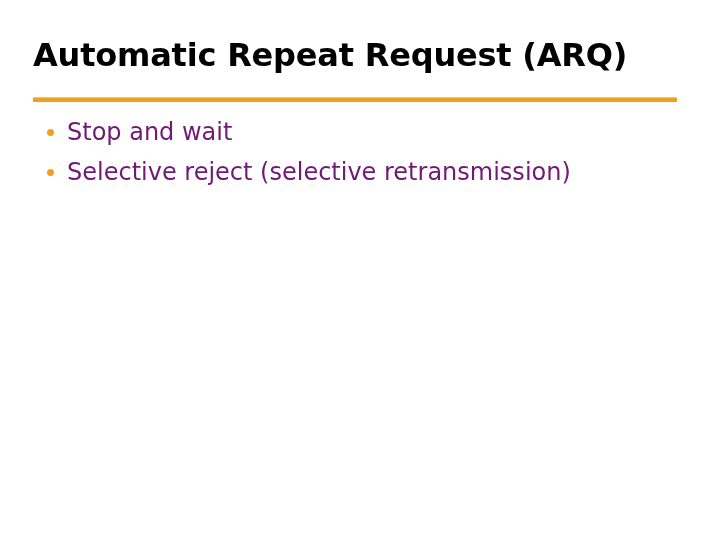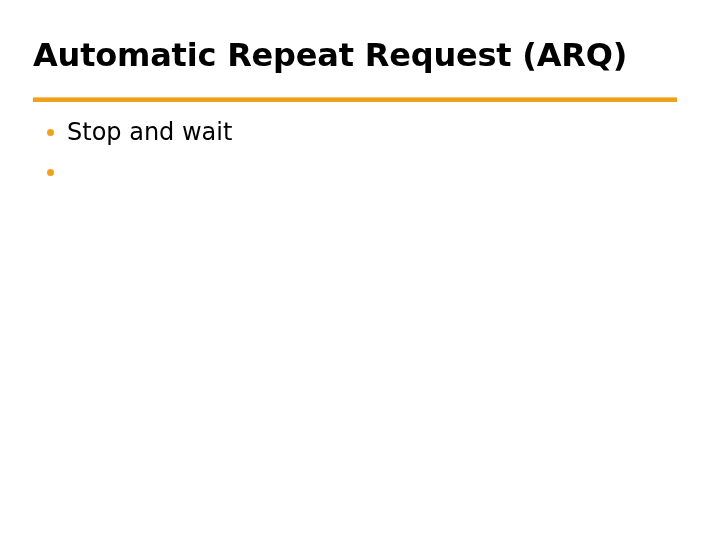--- a/index.html
+++ b/index.html
@@ -57,21 +57,21 @@
     margin: 0;
     padding: 0;
     list-style: none;
   }
   .bullet-item {
     position: relative;
     height: 40px;
     line-height: 40px;
     padding-left: 34px;
     font-size: 24px;
-    color: #000000;
+    color: #701a75;
     white-space: nowrap;
   }
   .bullet-marker {
     position: absolute;
     left: 14px;
     top: 50%;
     margin-top: -3.5px;
     width: 7px;
     height: 7px;
     border-radius: 50%;
@@ -94,17 +94,18 @@
   <ul class="bullet-list">
 
     <li class="bullet-item">
       <span class="bullet-marker"></span>
       <span class="bullet-text">Stop and wait</span>
     </li>
 
 
     <li class="bullet-item">
       <span class="bullet-marker"></span>
+      <span class="bullet-text">Selective reject (selective retransmission)</span>
     </li>
 
   </ul>
 
 </div>
 
 </body></html>

